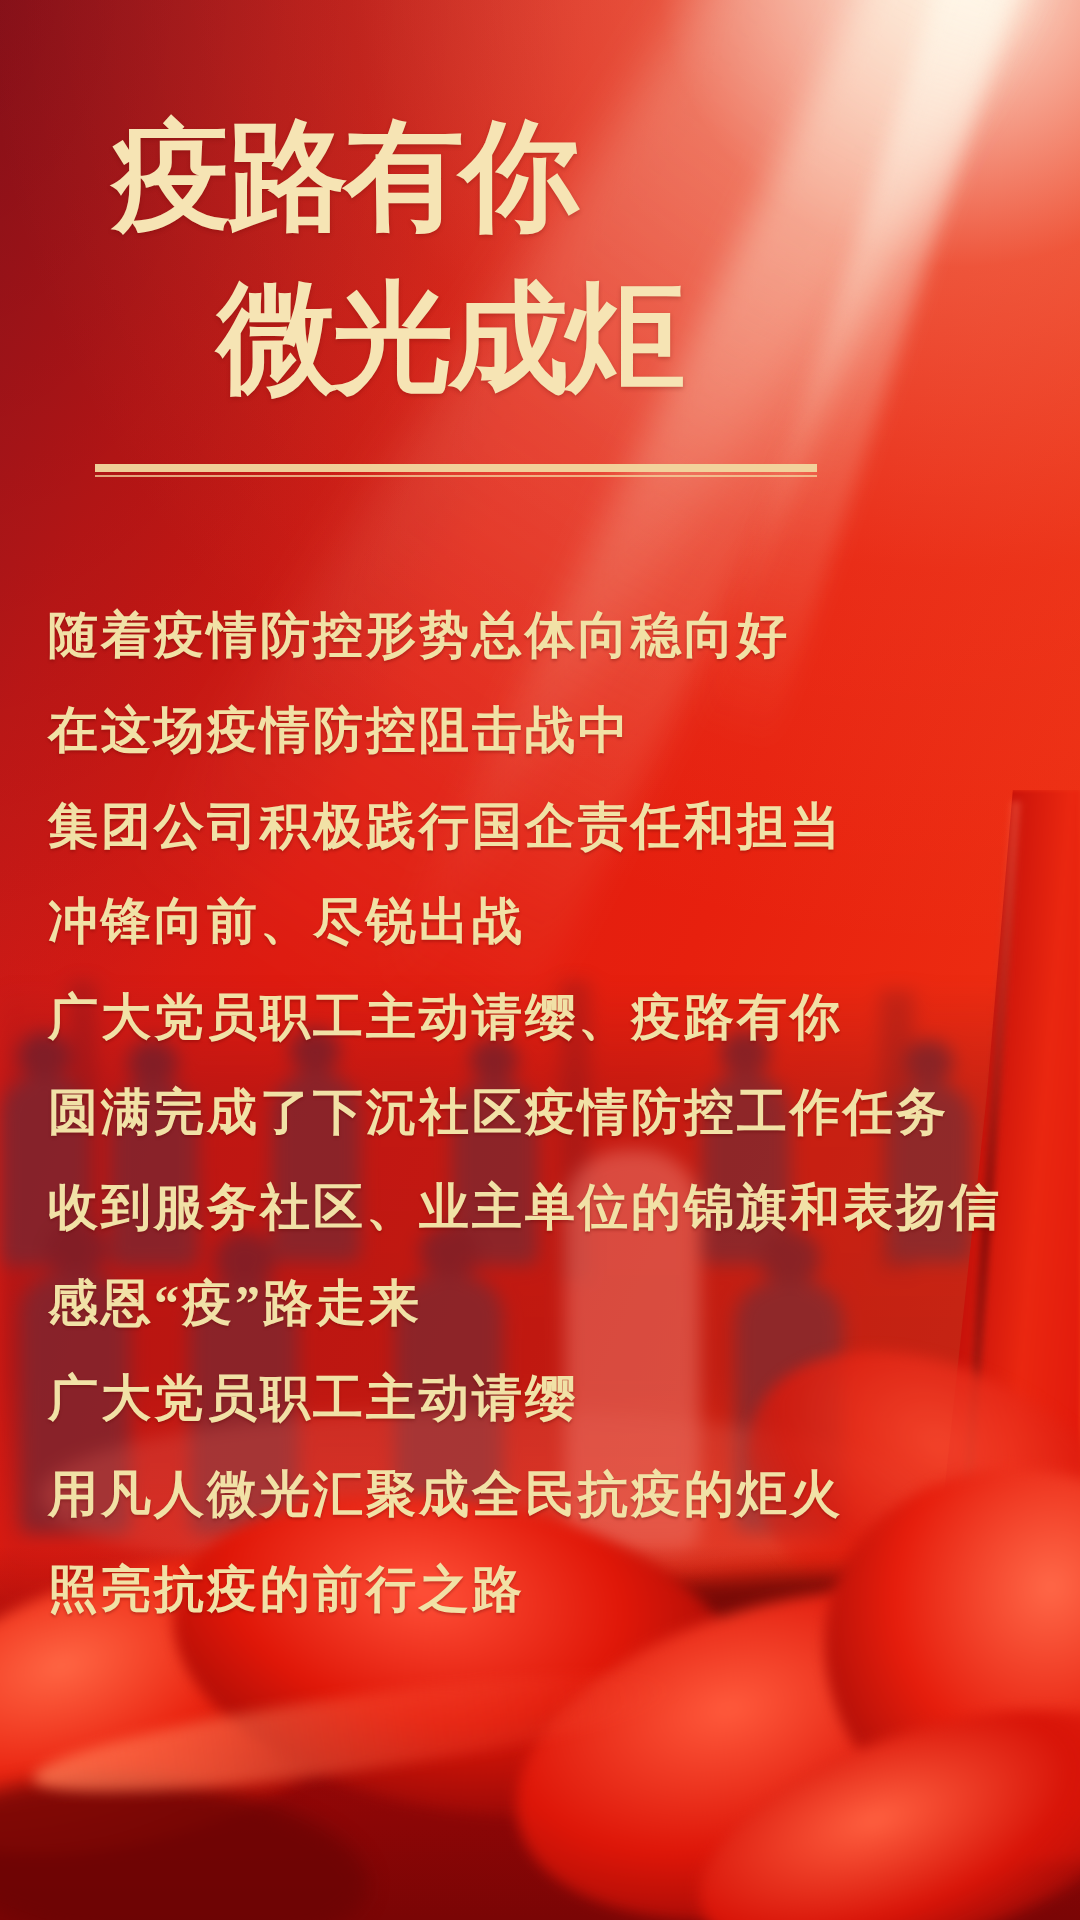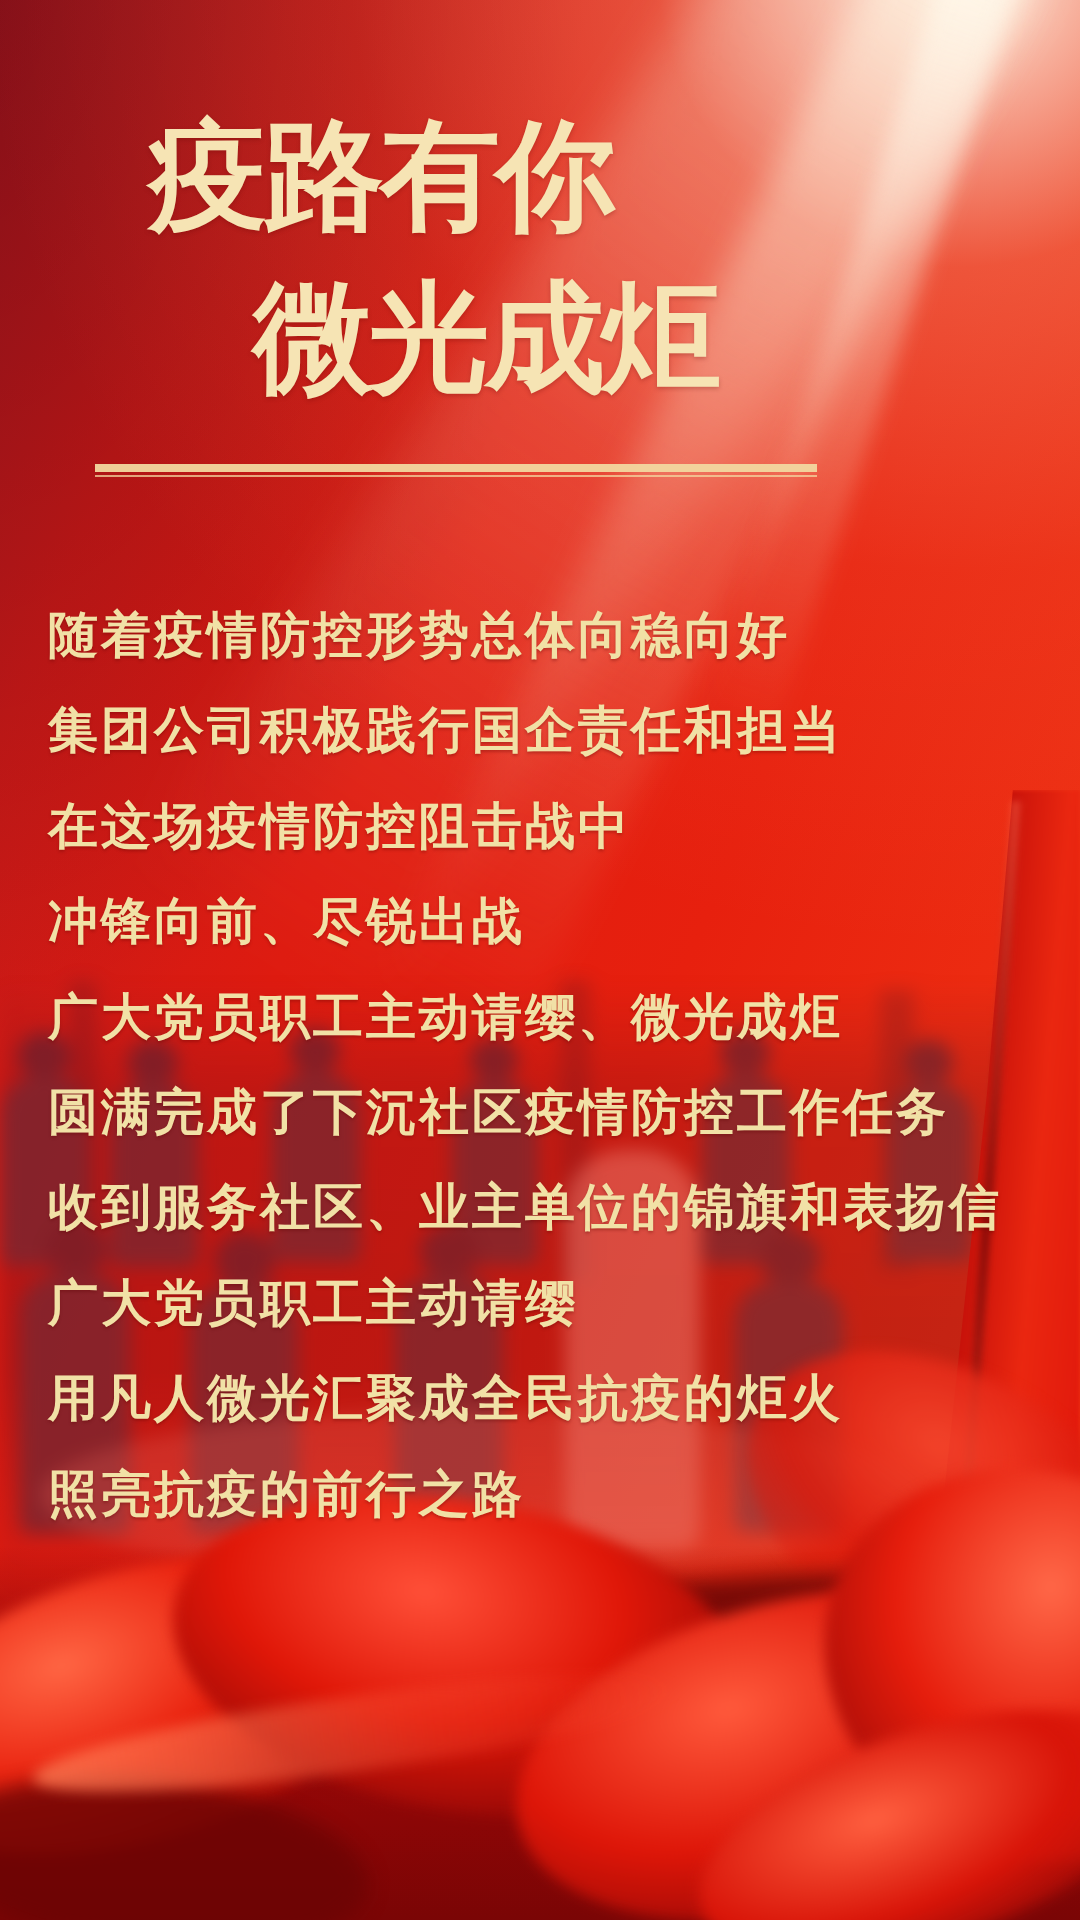--- a/index.html
+++ b/index.html
@@ -99,21 +99,20 @@
       background:#6b0404;}
 
   
   .content{position:absolute;inset:0;z-index:10;}
   .title{
     position:absolute;left:112px;top:96px;
     color:#f6e4b4;font-weight:700;
     font-size:120px;line-height:162px;letter-spacing:-4px;
     text-shadow:0 2px 4px rgba(90,0,0,0.25);
     white-space:nowrap;
-    margin-left:36px;
   }
   .title .t2{margin-left:105px;}
   .divider{
     position:absolute;left:95px;top:464px;width:722px;height:3px;
     border-top:8px solid rgba(243,216,160,0.95);
     border-bottom:2px solid rgba(243,216,160,0.75);
   }
   .body-lines{
     position:absolute;left:48px;top:588px;
     color:#f1e1a6;font-weight:700;
@@ -177,25 +176,26 @@
   </div>
 
   <div class="content">
     <div class="title">
       <div class="t1">疫路有你</div>
       <div class="t2">微光成炬</div>
     </div>
     <div class="divider"></div>
     <div class="body-lines">
       <div>随着疫情防控形势总体向稳向好</div>
+      <div>在这场疫情防控阻击战中</div>
       <div>集团公司积极践行国企责任和担当</div>
-      <div>在这场疫情防控阻击战中</div>
       <div>冲锋向前、尽锐出战</div>
-      <div>广大党员职工主动请缨、微光成炬</div>
+      <div>广大党员职工主动请缨、疫路有你</div>
       <div>圆满完成了下沉社区疫情防控工作任务</div>
       <div>收到服务社区、业主单位的锦旗和表扬信</div>
+      <div>感恩“疫”路走来</div>
       <div>广大党员职工主动请缨</div>
       <div>用凡人微光汇聚成全民抗疫的炬火</div>
       <div>照亮抗疫的前行之路</div>
     </div>
   </div>
 
 </div>
 
 </body></html>

